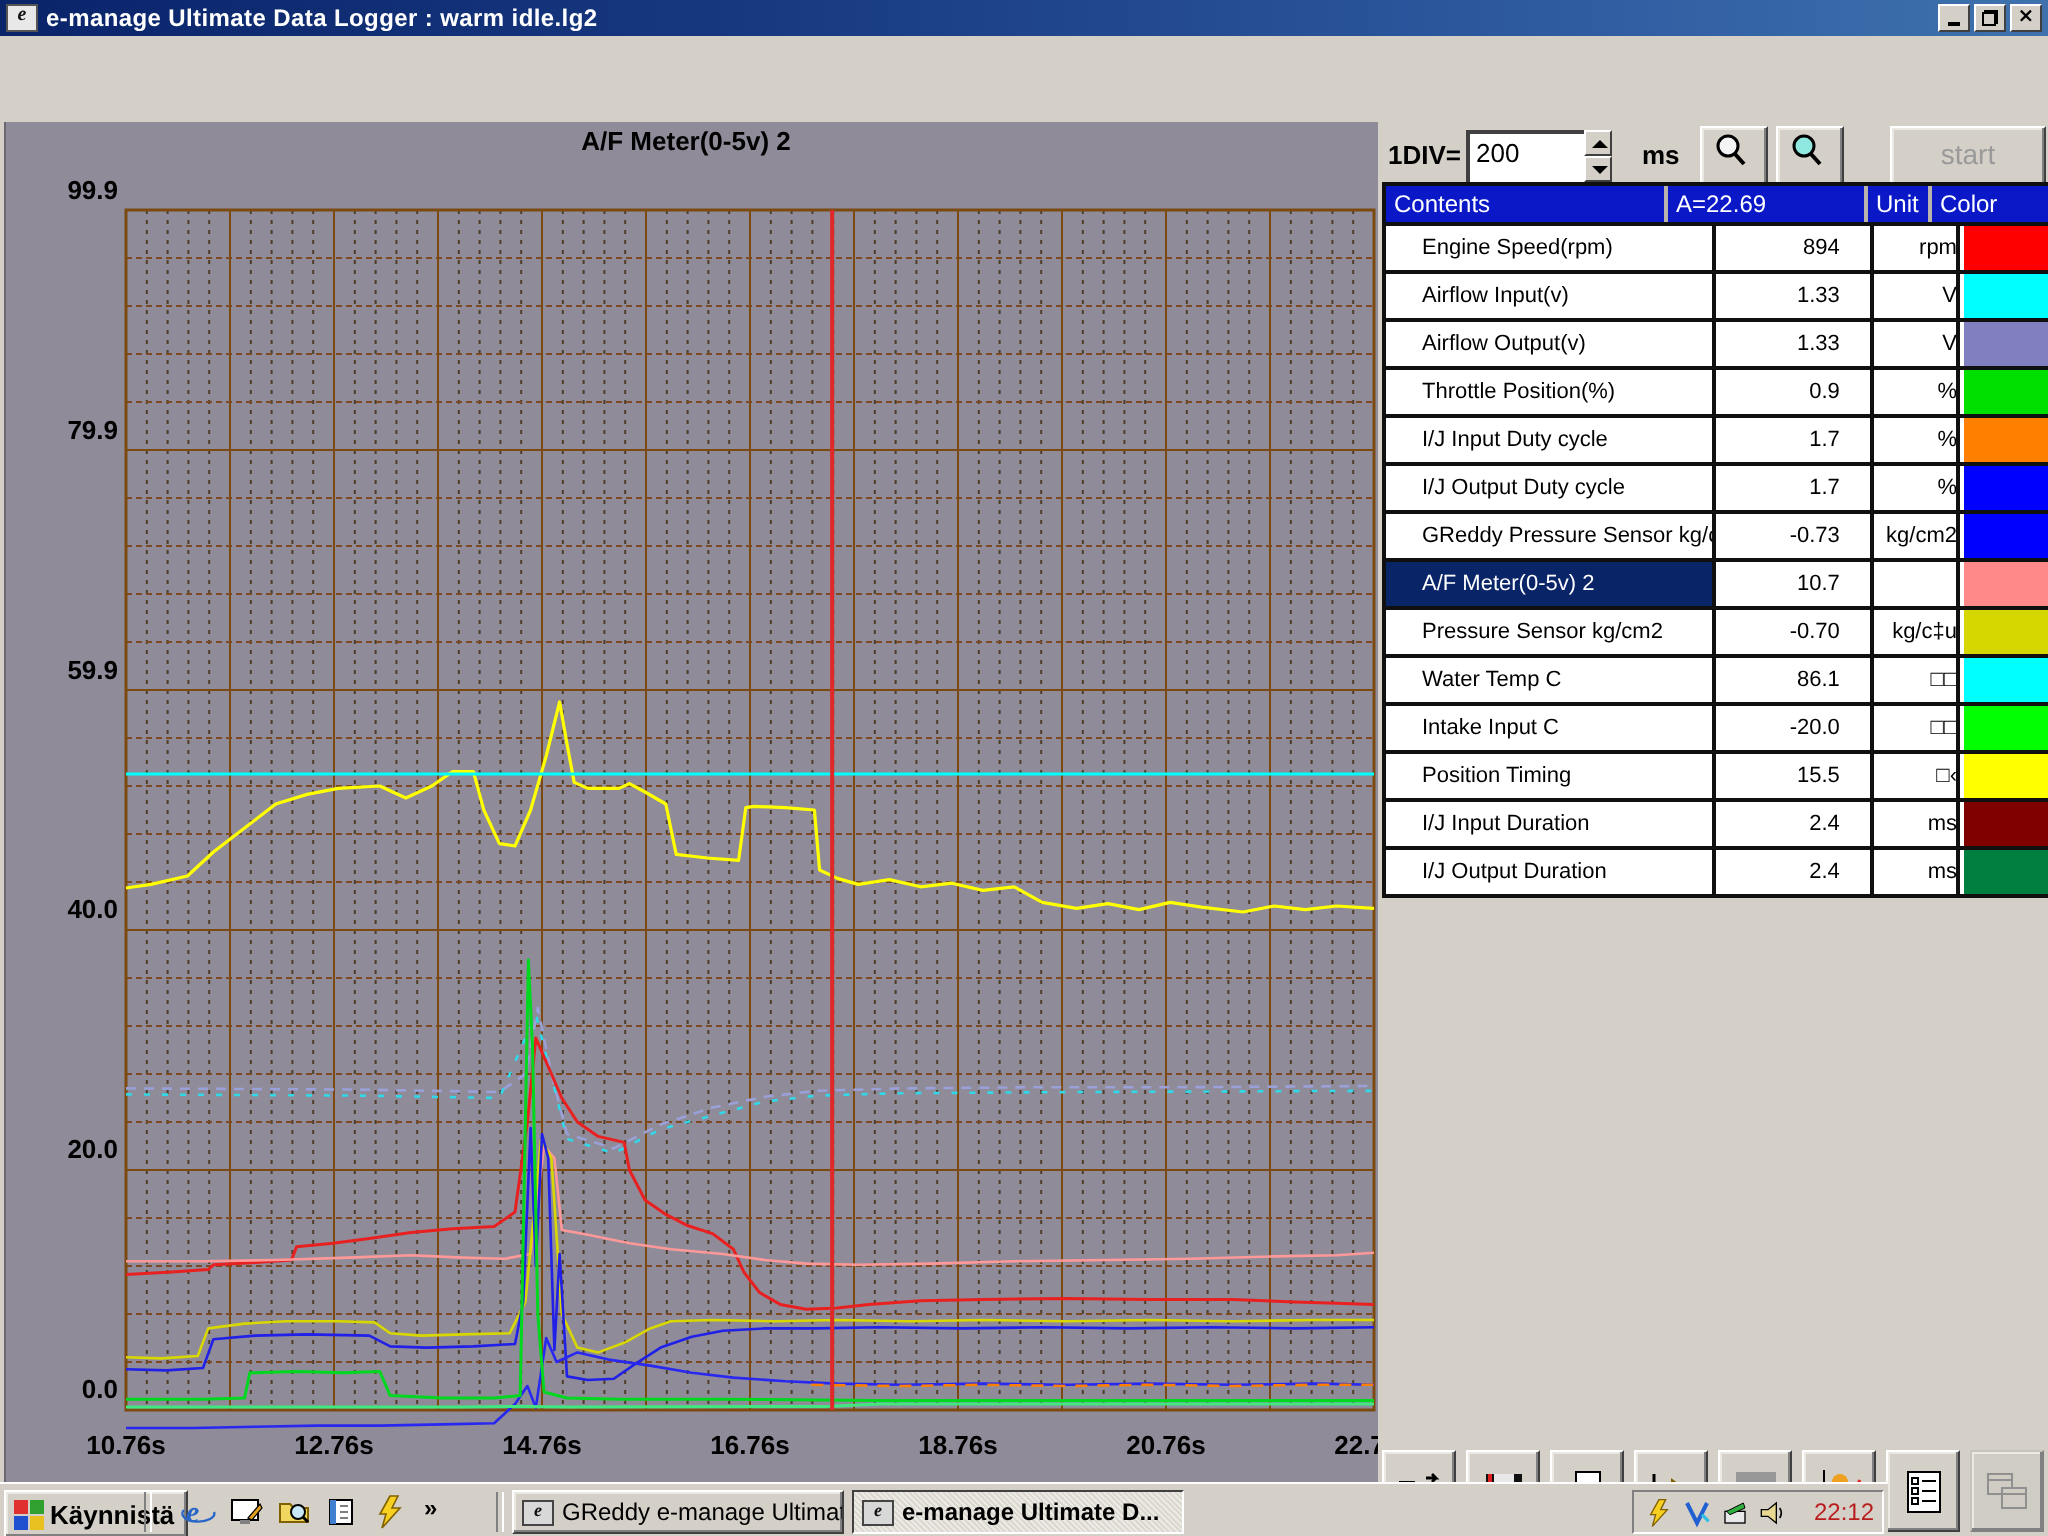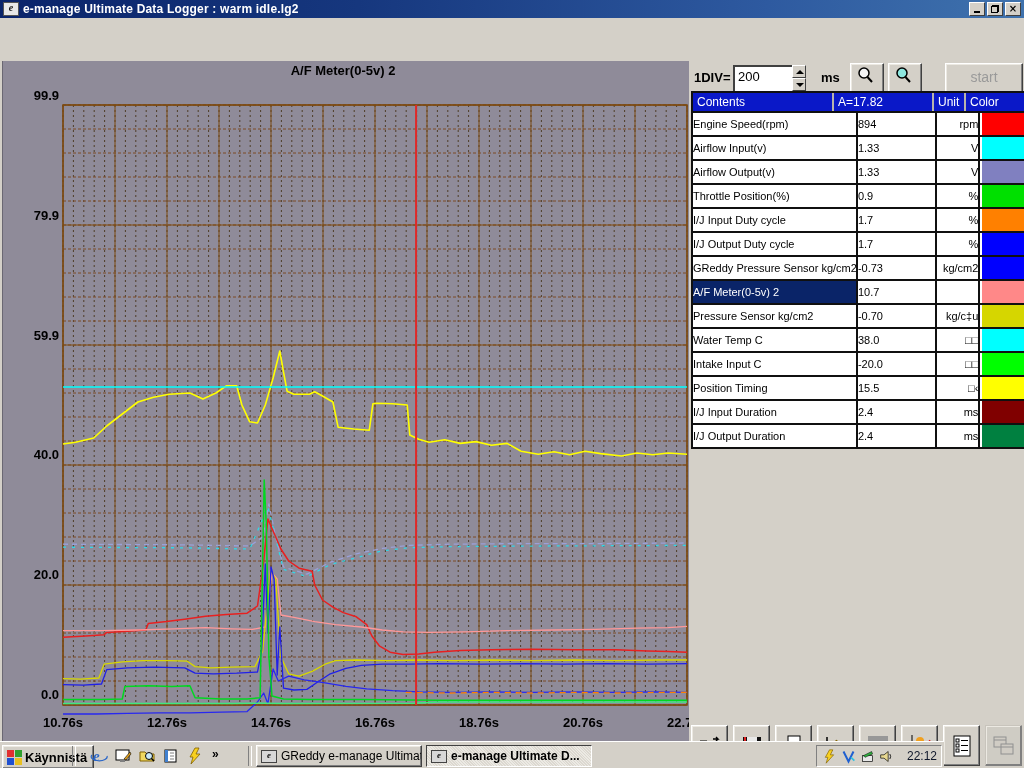--- a/index.html
+++ b/index.html
@@ -64,23 +64,23 @@
     border-color:#fff #404040 #404040 #fff;box-shadow:inset -1px -1px 0 #808080,inset 1px 1px 0 #ece9e2;
     font-size:14px;color:#9a9a9a;text-align:center;line-height:26px;}
 
   
   .dtable{position:absolute;left:1px;top:36px;width:333px;overflow:hidden;border:2px solid #101010;border-right:none;box-sizing:border-box;}
   .t-head{display:flex;height:18px;background:#0a18c8;}
   .t-head .hc{color:#fff;font-size:12px;padding:2px 0 0 4px;box-sizing:border-box;border-right:2px solid #b8b4ac;overflow:hidden;white-space:nowrap;}
   .t-row{display:flex;height:22px;background:#fff;border-top:2px solid #101010;}
   .cell{box-sizing:border-box;border-right:2px solid #101010;font-size:11px;color:#000;
     overflow:hidden;white-space:nowrap;padding-top:5px;}
-  .c-name{width:170px;padding-left:0;}
+  .c-name{width:170px;padding-left:18px;}
   .c-name.sel{background:#0a2468;color:#fff;}
-  .c-val{width:81px;padding-right:5px;}
+  .c-val{width:81px;text-align:right;padding-right:15px;}
   .c-unit{width:45px;text-align:right;}
   .c-color{width:45px;border-right:none;}
   .hc.h-name{width:141px}.hc.h-val{width:100px}.hc.h-unit{width:32px}.hc.h-color{width:45px;border-right:none;}
 
   
   .rtoolbar{position:absolute;left:0;top:670px;width:334px;height:44px;}
   .tb-btn{position:absolute;top:0;width:37px;height:41px;background:#d4d0c8;border:1px solid;
     border-color:#fff #404040 #404040 #fff;box-shadow:inset -1px -1px 0 #808080,inset 1px 1px 0 #ece9e2;
     display:flex;align-items:center;justify-content:center;box-sizing:border-box;}
   .tb-btn.flat{border-color:#c8c4bc #808080 #808080 #c8c4bc;background:#cfccc4;}
@@ -98,21 +98,21 @@
   .chev{position:absolute;top:5px;font-size:12px;font-weight:bold;color:#000;}
   .task-btn{position:absolute;top:3px;height:22px;width:166px;background:#d4d0c8;border:1px solid;
     border-color:#fff #404040 #404040 #fff;box-shadow:inset -1px -1px 0 #808080,inset 1px 1px 0 #ece9e2;
     display:flex;align-items:center;gap:4px;padding:0 4px;font-size:12px;color:#000;box-sizing:border-box;overflow:hidden;white-space:nowrap;}
   .task-btn.active{border-color:#404040 #fff #fff #404040;box-shadow:none;
     background:repeating-linear-gradient(45deg,#eceae4 0 1px,#dcd8d0 1px 2px);font-weight:bold;}
   .task-icon{width:14px;height:11px;background:#d8d8d8;border:1px solid #444;
     font:italic bold 9px/9px "Liberation Serif",serif;color:#111;text-align:center;flex:0 0 auto;}
   .tray{position:absolute;right:2px;top:3px;height:22px;width:126px;border:1px solid;
     border-color:#808080 #fff #fff #808080;display:flex;align-items:center;gap:2px;padding:0 4px;box-sizing:border-box;}
-  .tray .clock{margin-left:auto;font-size:12px;color:#0f172a;}
+  .tray .clock{margin-left:auto;font-size:12px;color:#b91c1c;}
   .ti{width:17px;height:17px;display:flex;align-items:center;justify-content:center;}
 </style>
 </head>
 <body>
 
 <div class="window">
 
   <div class="titlebar">
     <span class="app-icon">e</span>
     <span class="title-text">e-manage Ultimate Data Logger : warm idle.lg2</span>
@@ -306,21 +306,21 @@
             <circle cx="13" cy="9" r="5" fill="#8ee8e0" stroke="#000" stroke-width="1.5"></circle>
             <line x1="16.5" y1="13" x2="21" y2="18" stroke="#000" stroke-width="2"></line>
           </svg>
         </span>
         <span class="start-btn">start</span>
       </div>
 
       <div class="dtable">
         <div class="t-head">
           <span class="hc h-name">Contents</span>
-          <span class="hc h-val">A=17.82</span>
+          <span class="hc h-val">A=22.69</span>
           <span class="hc h-unit">Unit</span>
           <span class="hc h-color">Color</span>
         </div>
         <div id="table-body">
             <div class="t-row">
               <span class="cell c-name">Engine Speed(rpm)</span>
               <span class="cell c-val">894</span>
               <span class="cell c-unit">rpm</span>
               <span class="cell c-color" style="background: rgb(255, 0, 0); box-shadow: rgb(255, 255, 255) 2px 0px 0px inset;"></span>
             </div>
@@ -367,21 +367,21 @@
               <span class="cell c-color" style="background: rgb(255, 136, 136); box-shadow: rgb(255, 255, 255) 2px 0px 0px inset;"></span>
             </div>
             <div class="t-row">
               <span class="cell c-name">Pressure Sensor kg/cm2</span>
               <span class="cell c-val">-0.70</span>
               <span class="cell c-unit">kg/c‡u</span>
               <span class="cell c-color" style="background: rgb(214, 214, 0); box-shadow: rgb(255, 255, 255) 2px 0px 0px inset;"></span>
             </div>
             <div class="t-row">
               <span class="cell c-name">Water Temp C</span>
-              <span class="cell c-val">38.0</span>
+              <span class="cell c-val">86.1</span>
               <span class="cell c-unit">□□</span>
               <span class="cell c-color" style="background: rgb(0, 255, 255); box-shadow: rgb(255, 255, 255) 2px 0px 0px inset;"></span>
             </div>
             <div class="t-row">
               <span class="cell c-name">Intake Input C</span>
               <span class="cell c-val">-20.0</span>
               <span class="cell c-unit">□□</span>
               <span class="cell c-color" style="background: rgb(0, 255, 0); box-shadow: rgb(255, 255, 255) 2px 0px 0px inset;"></span>
             </div>
             <div class="t-row">

